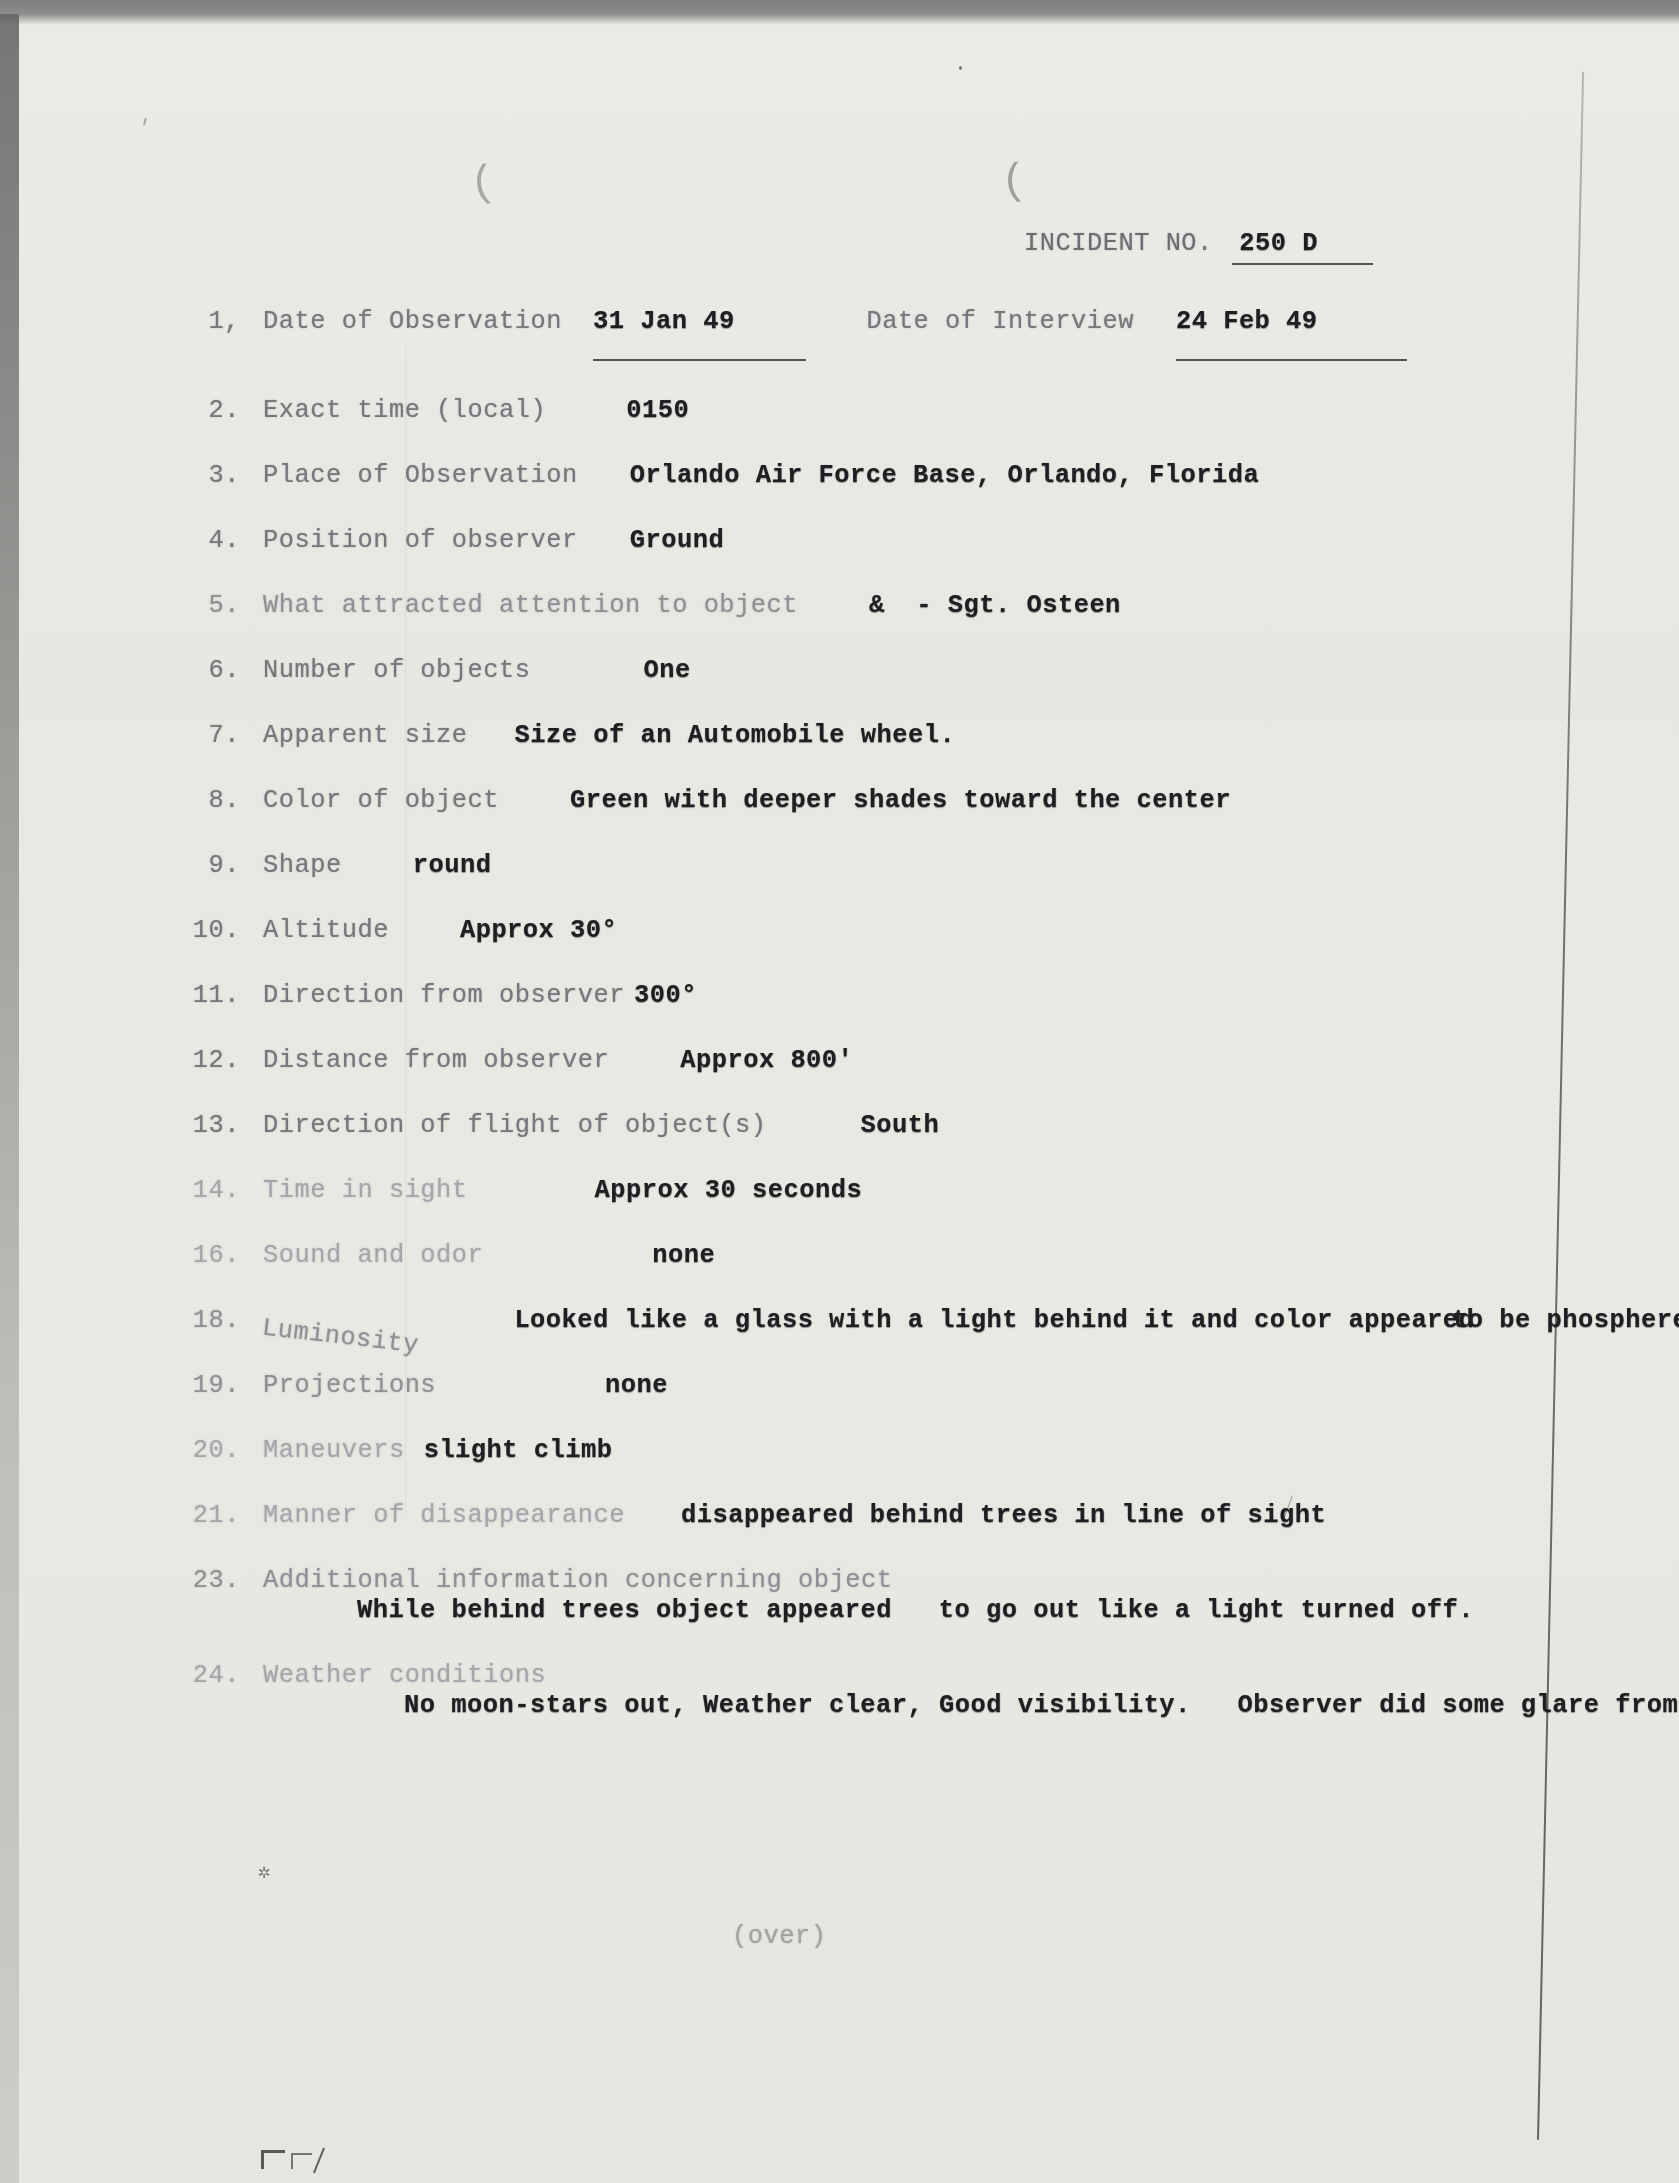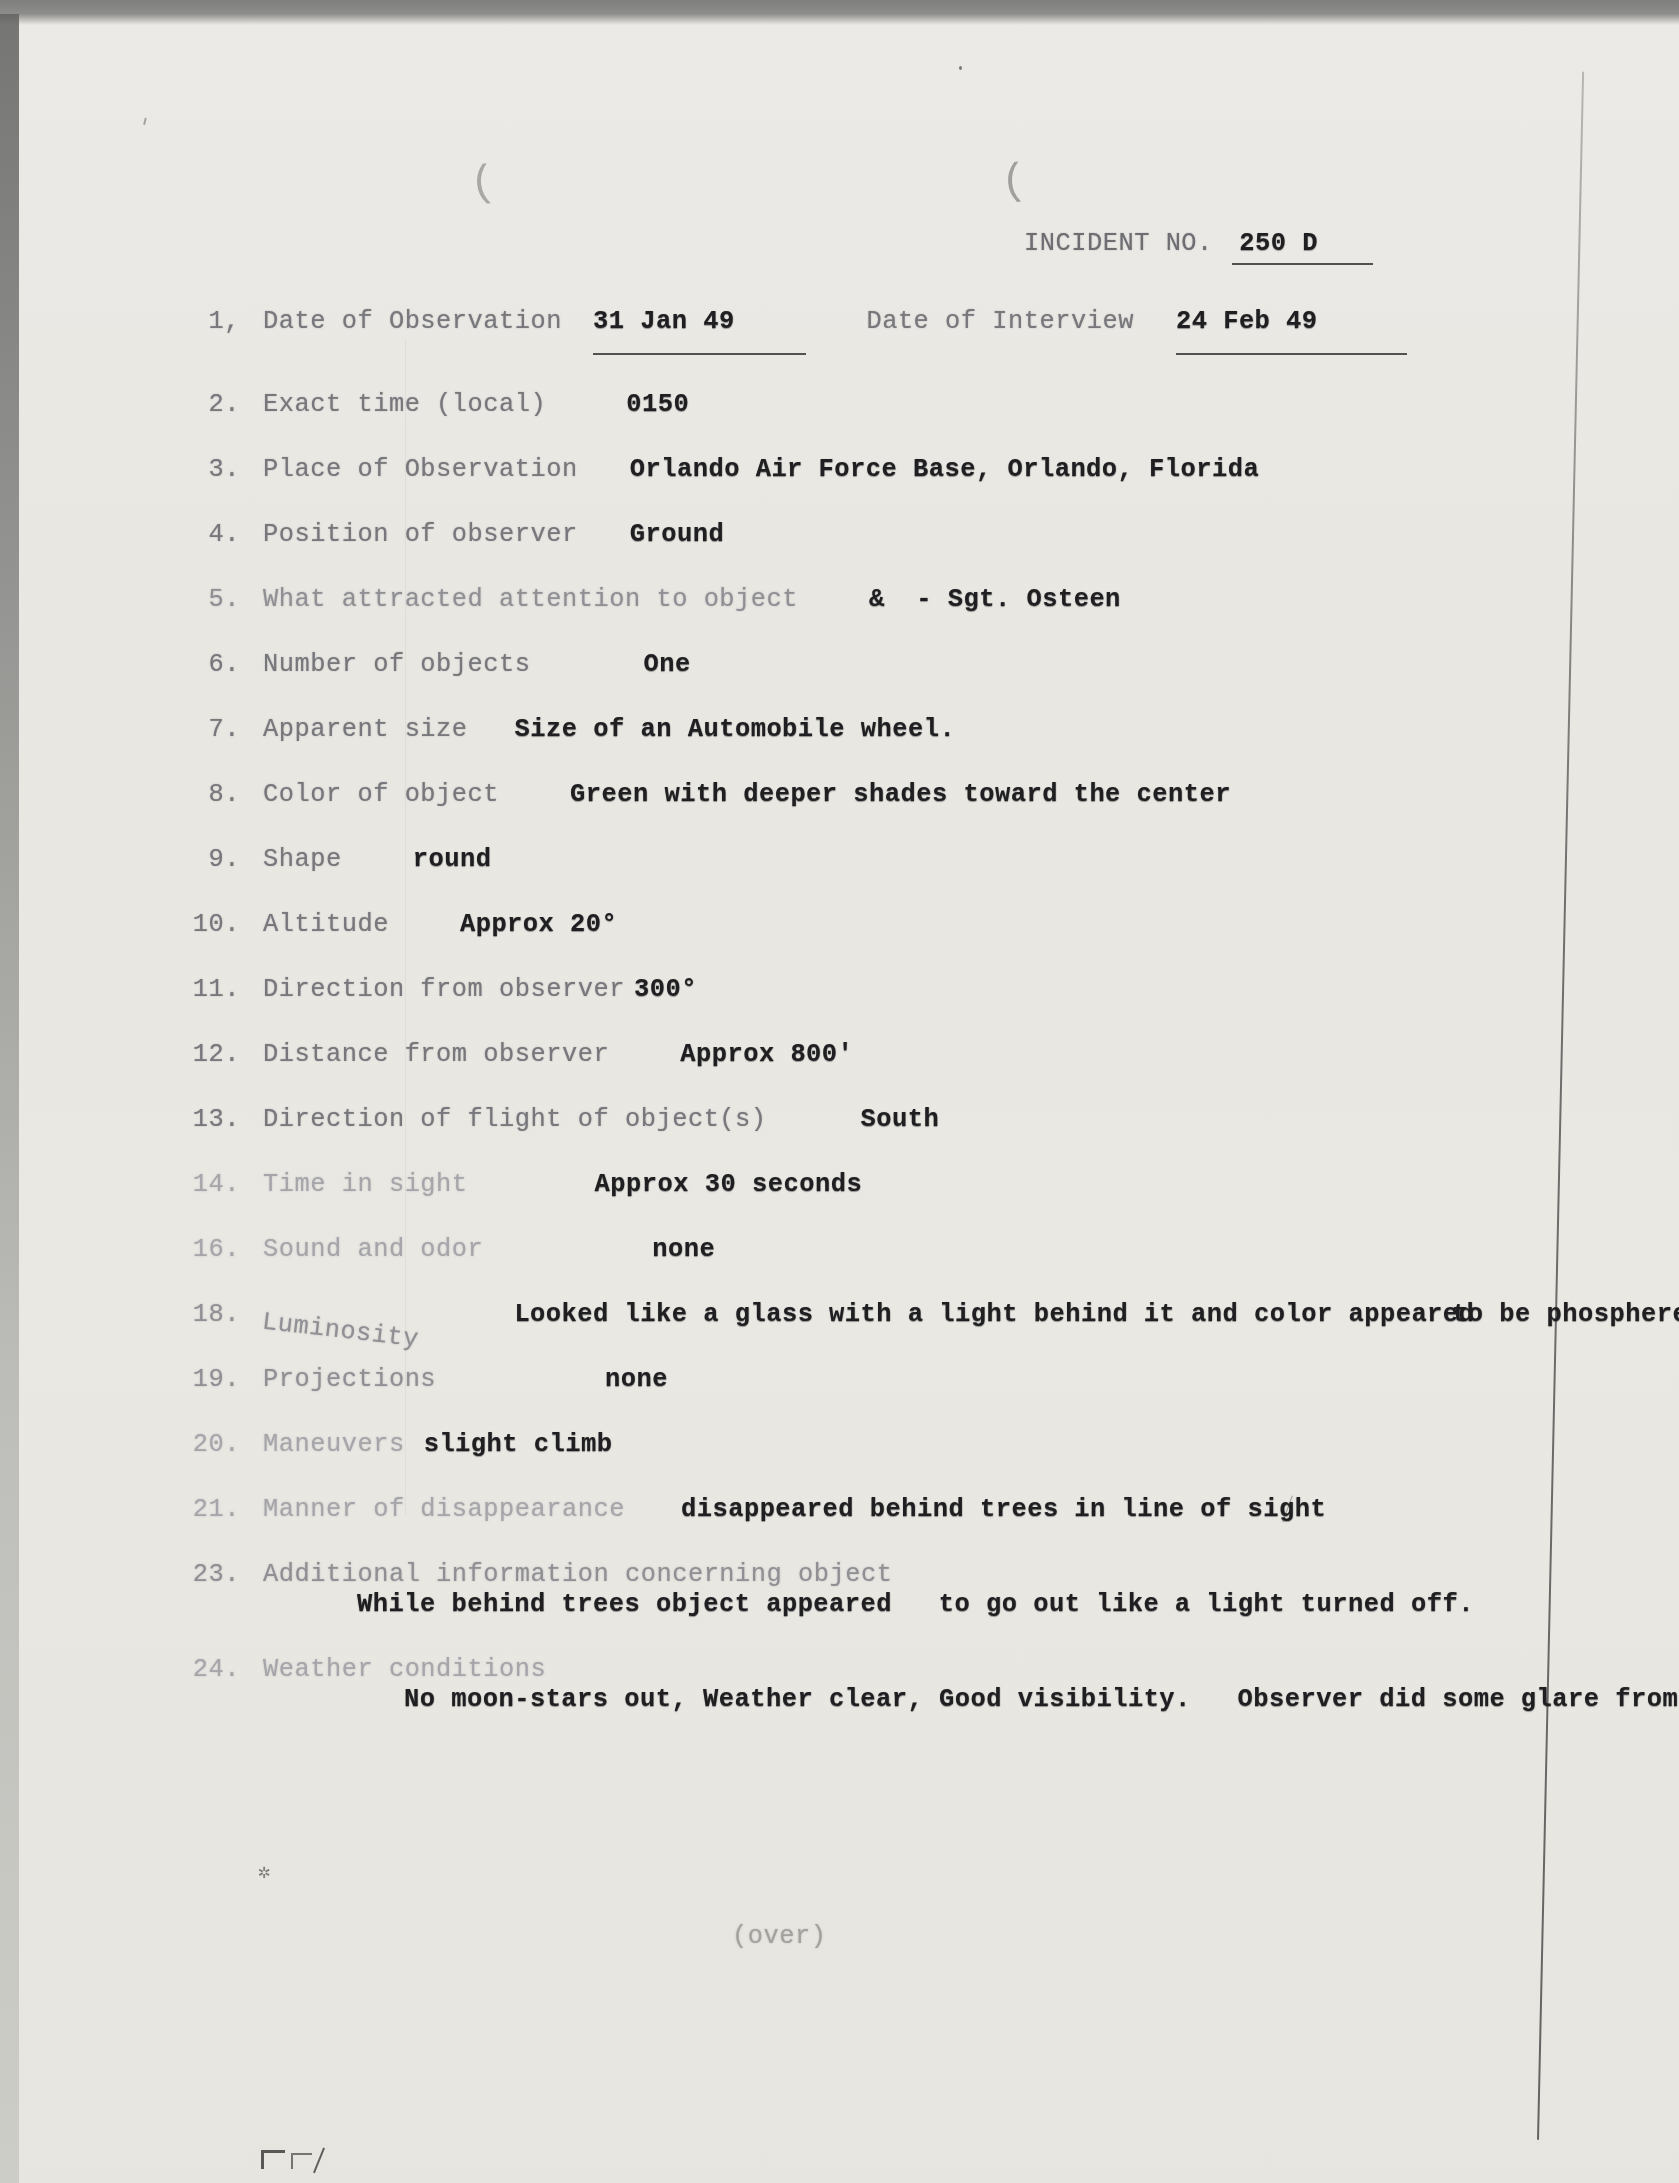--- a/index.html
+++ b/index.html
@@ -26,21 +26,21 @@
   .pmark2{position:absolute;left:1001px;top:167px;color:rgba(70,70,70,.45);font-size:43px;transform:rotate(-4deg);}
   .slashmark{position:absolute;left:1287px;top:1495px;width:1.4px;height:28px;background:rgba(50,50,50,.4);transform:rotate(20deg);}
   .scrib1{position:absolute;left:261px;top:2150px;width:21px;height:16px;border-left:3.3px solid rgba(40,40,40,.75);border-top:3.3px solid rgba(40,40,40,.75);}
   .scrib2{position:absolute;left:291px;top:2153px;width:19px;height:14px;border-left:2.8px solid rgba(40,40,40,.6);border-top:2.8px solid rgba(40,40,40,.6);}
   .scrib3{position:absolute;left:318px;top:2147px;width:2.4px;height:27px;background:rgba(40,40,40,.7);transform:rotate(22deg);}
   .star24{position:absolute;left:258px;top:1858px;color:rgba(60,60,60,.6);font-size:21px;}
 
   
   .lab{color:#77777c;text-shadow:0 0 1.4px rgba(100,100,105,.55);font-weight:400;}
   .ans{font-weight:700;color:#1f1f22;text-shadow:0 0.5px 0.9px rgba(25,25,28,.4),0.5px 0 0.9px rgba(25,25,28,.28);white-space:pre-wrap;}
-  .underlined{border-bottom:2.4px solid rgba(40,40,42,.78);padding-bottom:16px;}
+  .underlined{border-bottom:2.4px solid rgba(40,40,42,.78);padding-bottom:22px;}
 
   .header{position:absolute;left:1024px;top:229px;white-space:nowrap;}
   .header .hd{color:#6d6d72;}
   .header .hd-val{margin-left:19px;padding:0 55px 4.7px 7.5px;}
 
   #items{position:absolute;left:188px;top:307px;right:28px;}
   .row{position:relative;padding-left:75px;margin-bottom:35px;min-height:30px;white-space:nowrap;}
   .num{position:absolute;left:0;top:0;width:52px;text-align:right;display:inline-block;}
   .lbl{white-space:pre-wrap;}
   .lbl2{margin-left:45px;}
@@ -97,21 +97,21 @@
       <div class="row">
     <span class="num lab">7.</span><span class="lbl lab">Apparent size</span><span class="ans" style="margin-left: 47px;">Size of an Automobile wheel.</span>
   </div>
       <div class="row">
     <span class="num lab">8.</span><span class="lbl lab">Color of object</span><span class="ans" style="margin-left: 71px;">Green with deeper shades toward the center</span>
   </div>
       <div class="row">
     <span class="num lab">9.</span><span class="lbl lab">Shape</span><span class="ans" style="margin-left: 71px;">round</span>
   </div>
       <div class="row">
-    <span class="num lab">10.</span><span class="lbl lab">Altitude</span><span class="ans" style="margin-left: 71px;">Approx 20°</span>
+    <span class="num lab">10.</span><span class="lbl lab">Altitude</span><span class="ans" style="margin-left: 71px;">Approx 30°</span>
   </div>
       <div class="row">
     <span class="num lab">11.</span><span class="lbl lab">Direction from observer</span><span class="ans" style="margin-left: 9px;">300°</span>
   </div>
       <div class="row">
     <span class="num lab">12.</span><span class="lbl lab">Distance from observer</span><span class="ans" style="margin-left: 71px;">Approx 800'</span>
   </div>
       <div class="row">
     <span class="num lab">13.</span><span class="lbl lab">Direction of flight of object(s)</span><span class="ans" style="margin-left: 94px;">South</span>
   </div>

